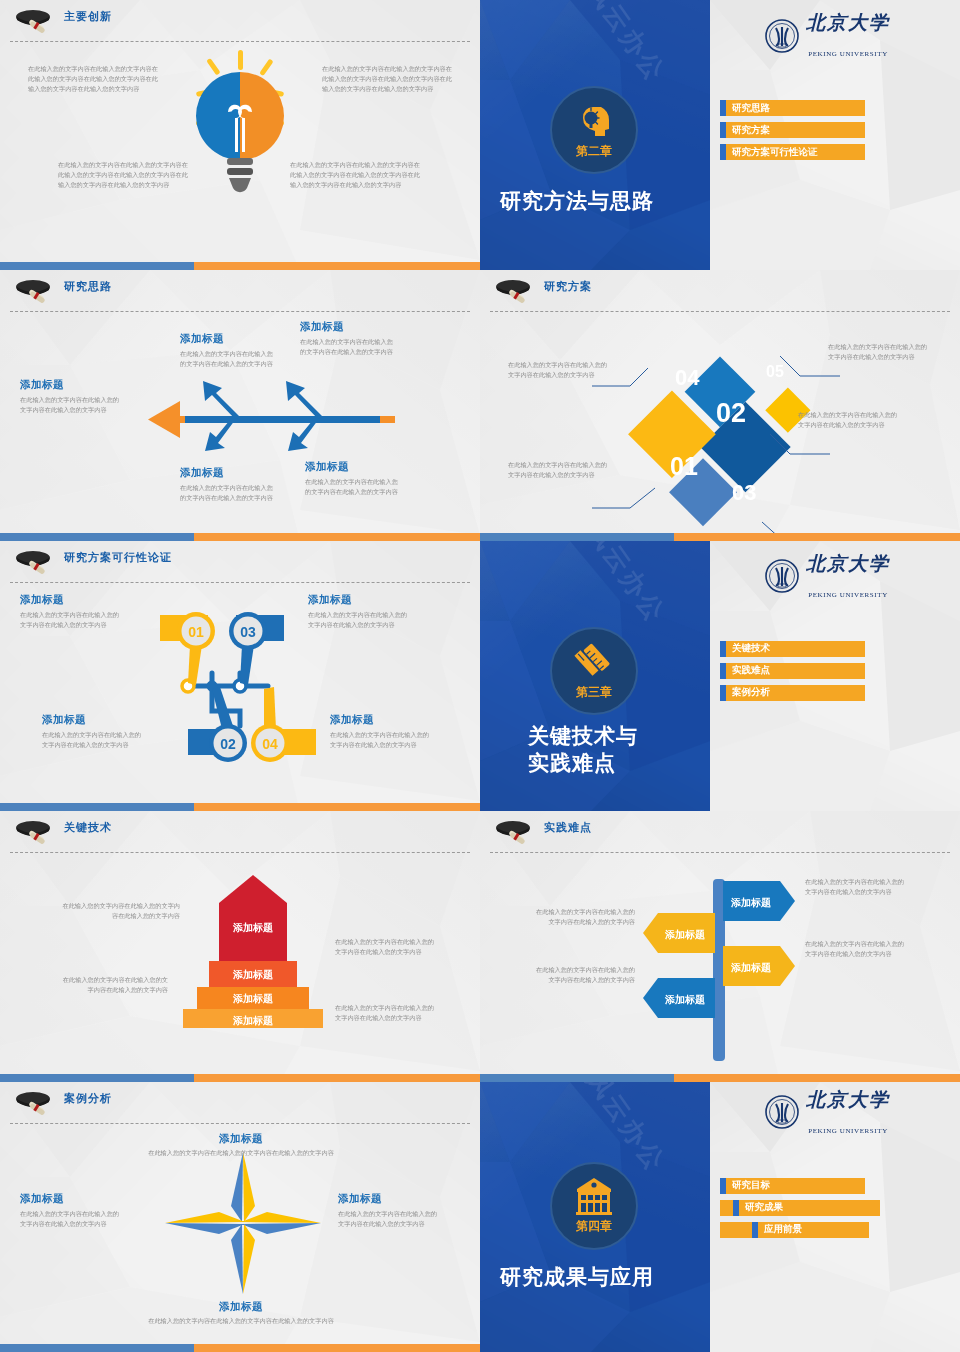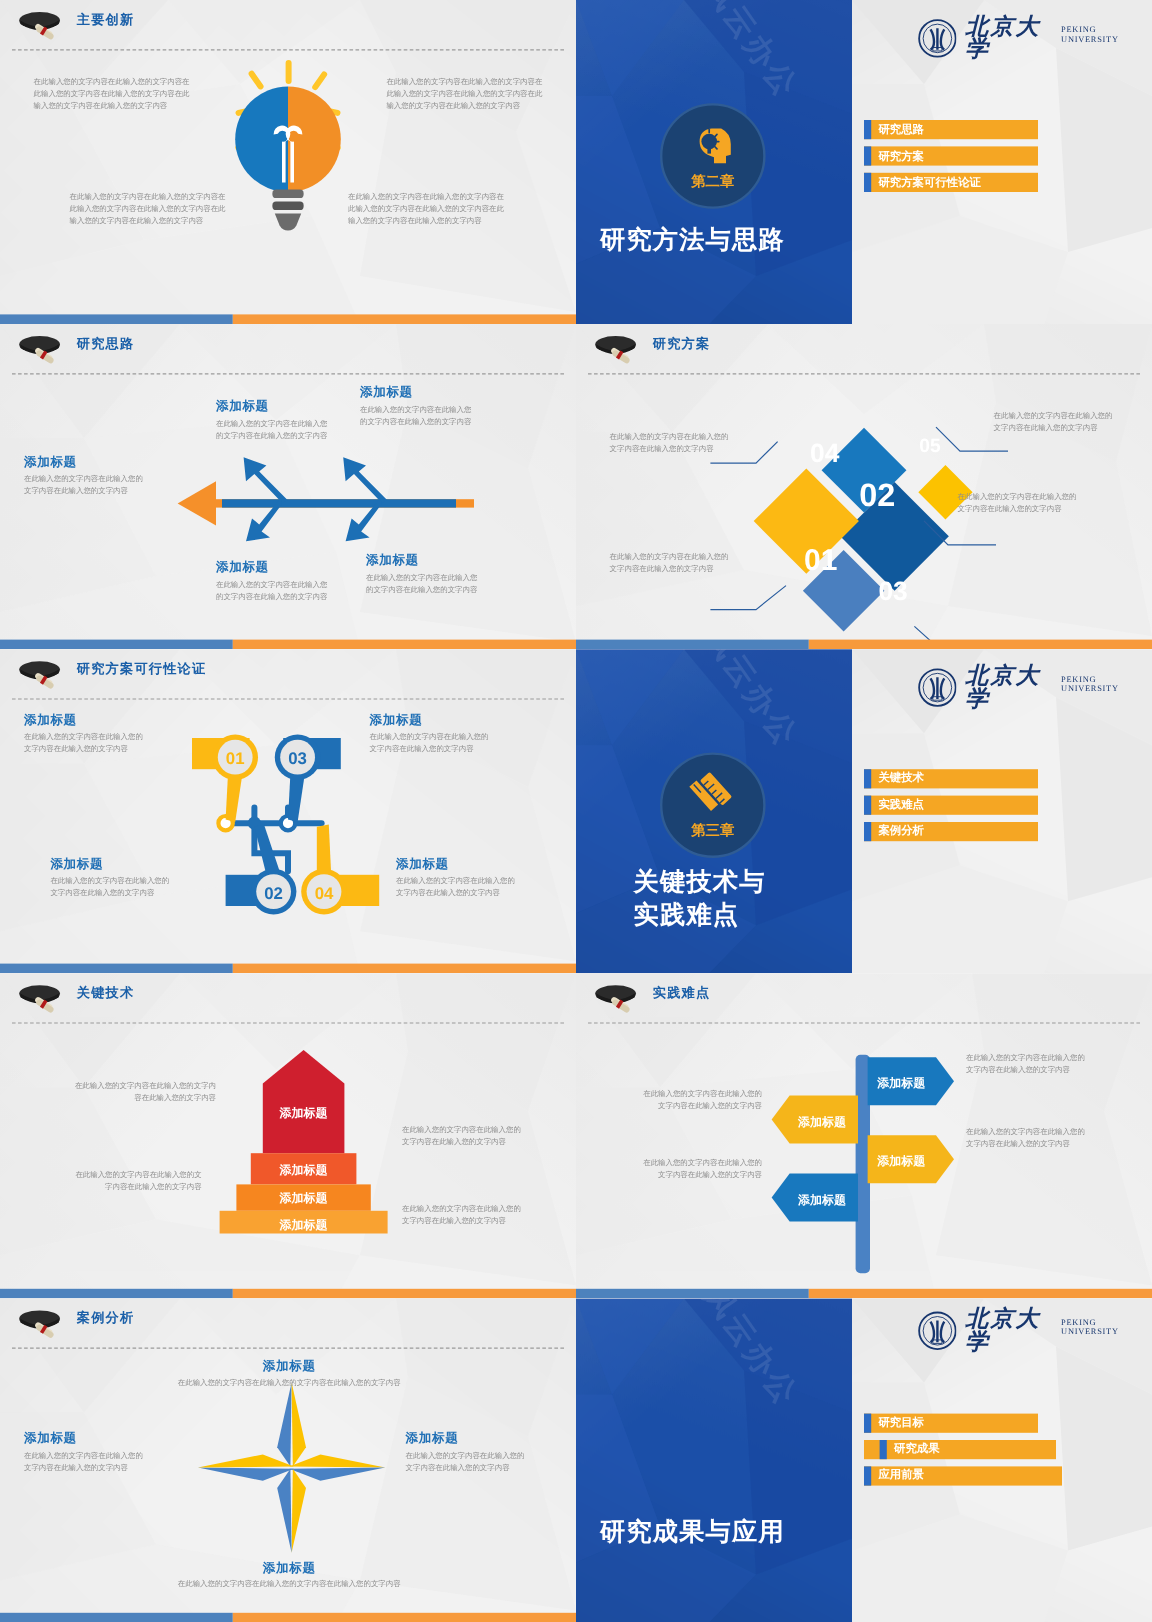--- a/index.html
+++ b/index.html
@@ -79,25 +79,25 @@
     line-height:1.28; letter-spacing:1px;
   }
   .navbar {
     position:absolute; height:16px; background:#f5a623;
     display:flex; align-items:center;
   }
   .navbar .tab { width:6px; height:100%; background:#2c6cc4; }
   .navbar .lbl { color:#fff; font-size:9.5px; font-weight:bold; margin-left:6px; white-space:nowrap; }
   .pku { position:absolute; display:flex; align-items:center; gap:7px; }
   .pku .seal { width:34px; height:34px; }
-  .pku .words { display:flex; flex-direction:row; align-items:flex-start; }
+  .pku .words { display:flex; flex-direction:column; align-items:center; }
   .pku .cn { font-family:"Liberation Serif", serif; font-weight:bold; font-size:19px;
              color:#17366e; letter-spacing:2px; font-style:italic; line-height:1; }
   .pku .en { font-family:"Liberation Serif", serif; font-size:7px; color:#17366e;
-             letter-spacing:.6px; margin-top:8px; }
+             letter-spacing:.6px; margin-top:18px; }
 </style>
 </head>
 <body>
 
 <div class="grid">
 
   <div class="slide light">
     <svg class="poly" width="480" height="270" viewBox="0 0 480 270">
       <polygon points="0,0 140,0 60,90" fill="#e9e9e9"></polygon>
       <polygon points="140,0 300,0 200,70" fill="#ededed"></polygon>
@@ -641,20 +641,40 @@
   <div class="slide dark">
     <div class="leftpane">
       <svg class="abs" style="left:0;top:0;" width="230" height="271" viewBox="0 0 230 271">
         <polygon points="0,0 90,0 30,80" fill="#2357b4" opacity=".5"></polygon>
         <polygon points="90,0 230,0 230,95 140,60" fill="#1a47a0" opacity=".55"></polygon>
         <polygon points="0,80 30,80 70,190 0,220" fill="#2a5cbb" opacity=".35"></polygon>
         <polygon points="140,60 230,95 230,200 150,230" fill="#17429b" opacity=".45"></polygon>
         <polygon points="0,220 70,190 150,230 110,271 0,271" fill="#2455b0" opacity=".4"></polygon>
       </svg>
       <div class="wm" style="left:88px;top:22px;">风云办公</div>
+      <div class="chcircle" style="left:70px;top:80px;">
+        <svg width="42" height="40" viewBox="0 0 42 40">
+          <polygon points="21,2 38,13 4,13" fill="#f5a623"></polygon>
+          <circle cx="21" cy="9" r="2.6" fill="#1b4272"></circle>
+          <rect x="4" y="13" width="34" height="3" fill="#f5a623"></rect>
+          <rect x="5" y="16" width="32" height="20" fill="#f5a623"></rect>
+          <g fill="#1b4272">
+            <rect x="8" y="19" width="5" height="5"></rect>
+            <rect x="15" y="19" width="5" height="5"></rect>
+            <rect x="22" y="19" width="5" height="5"></rect>
+            <rect x="29" y="19" width="5" height="5"></rect>
+            <rect x="8" y="27" width="5" height="9"></rect>
+            <rect x="15" y="27" width="5" height="9"></rect>
+            <rect x="22" y="27" width="5" height="9"></rect>
+            <rect x="29" y="27" width="5" height="9"></rect>
+          </g>
+          <rect x="3" y="36" width="36" height="3" fill="#f5a623"></rect>
+        </svg>
+        <div class="chnum">第四章</div>
+      </div>
       <div class="chtitle" style="left:20px;top:182px;">研究成果与应用</div>
     </div>
     <div class="rightpane">
       <svg class="abs" style="left:0;top:0;" width="250" height="271" viewBox="0 0 250 271">
         <polygon points="0,0 110,0 60,70" fill="#e7e7e7"></polygon>
         <polygon points="110,0 250,0 250,80 170,40" fill="#ebebeb"></polygon>
         <polygon points="0,70 60,70 90,180 0,210" fill="#ececec"></polygon>
         <polygon points="170,40 250,80 250,190 180,210" fill="#e9e9e9"></polygon>
         <polygon points="0,210 90,180 180,210 160,271 0,271" fill="#eeeeee"></polygon>
       </svg>
@@ -673,20 +693,20 @@
         </div>
       </div>
       <div class="navbar" style="left:10px;top:96px;width:145px;">
         <div class="tab"></div>
         <div class="lbl">研究目标</div>
       </div>
       <div class="navbar" style="left:10px;top:118px;width:160px;padding-left:13px;">
         <div class="tab"></div>
         <div class="lbl">研究成果</div>
       </div>
-      <div class="navbar" style="left:10px;top:140px;width:165px;">
+      <div class="navbar" style="left:10px;top:140px;width:149px;padding-left:32px;">
         <div class="tab"></div>
         <div class="lbl">应用前景</div>
       </div>
     </div>
   </div>
 
 </div>
 
 </body></html>

